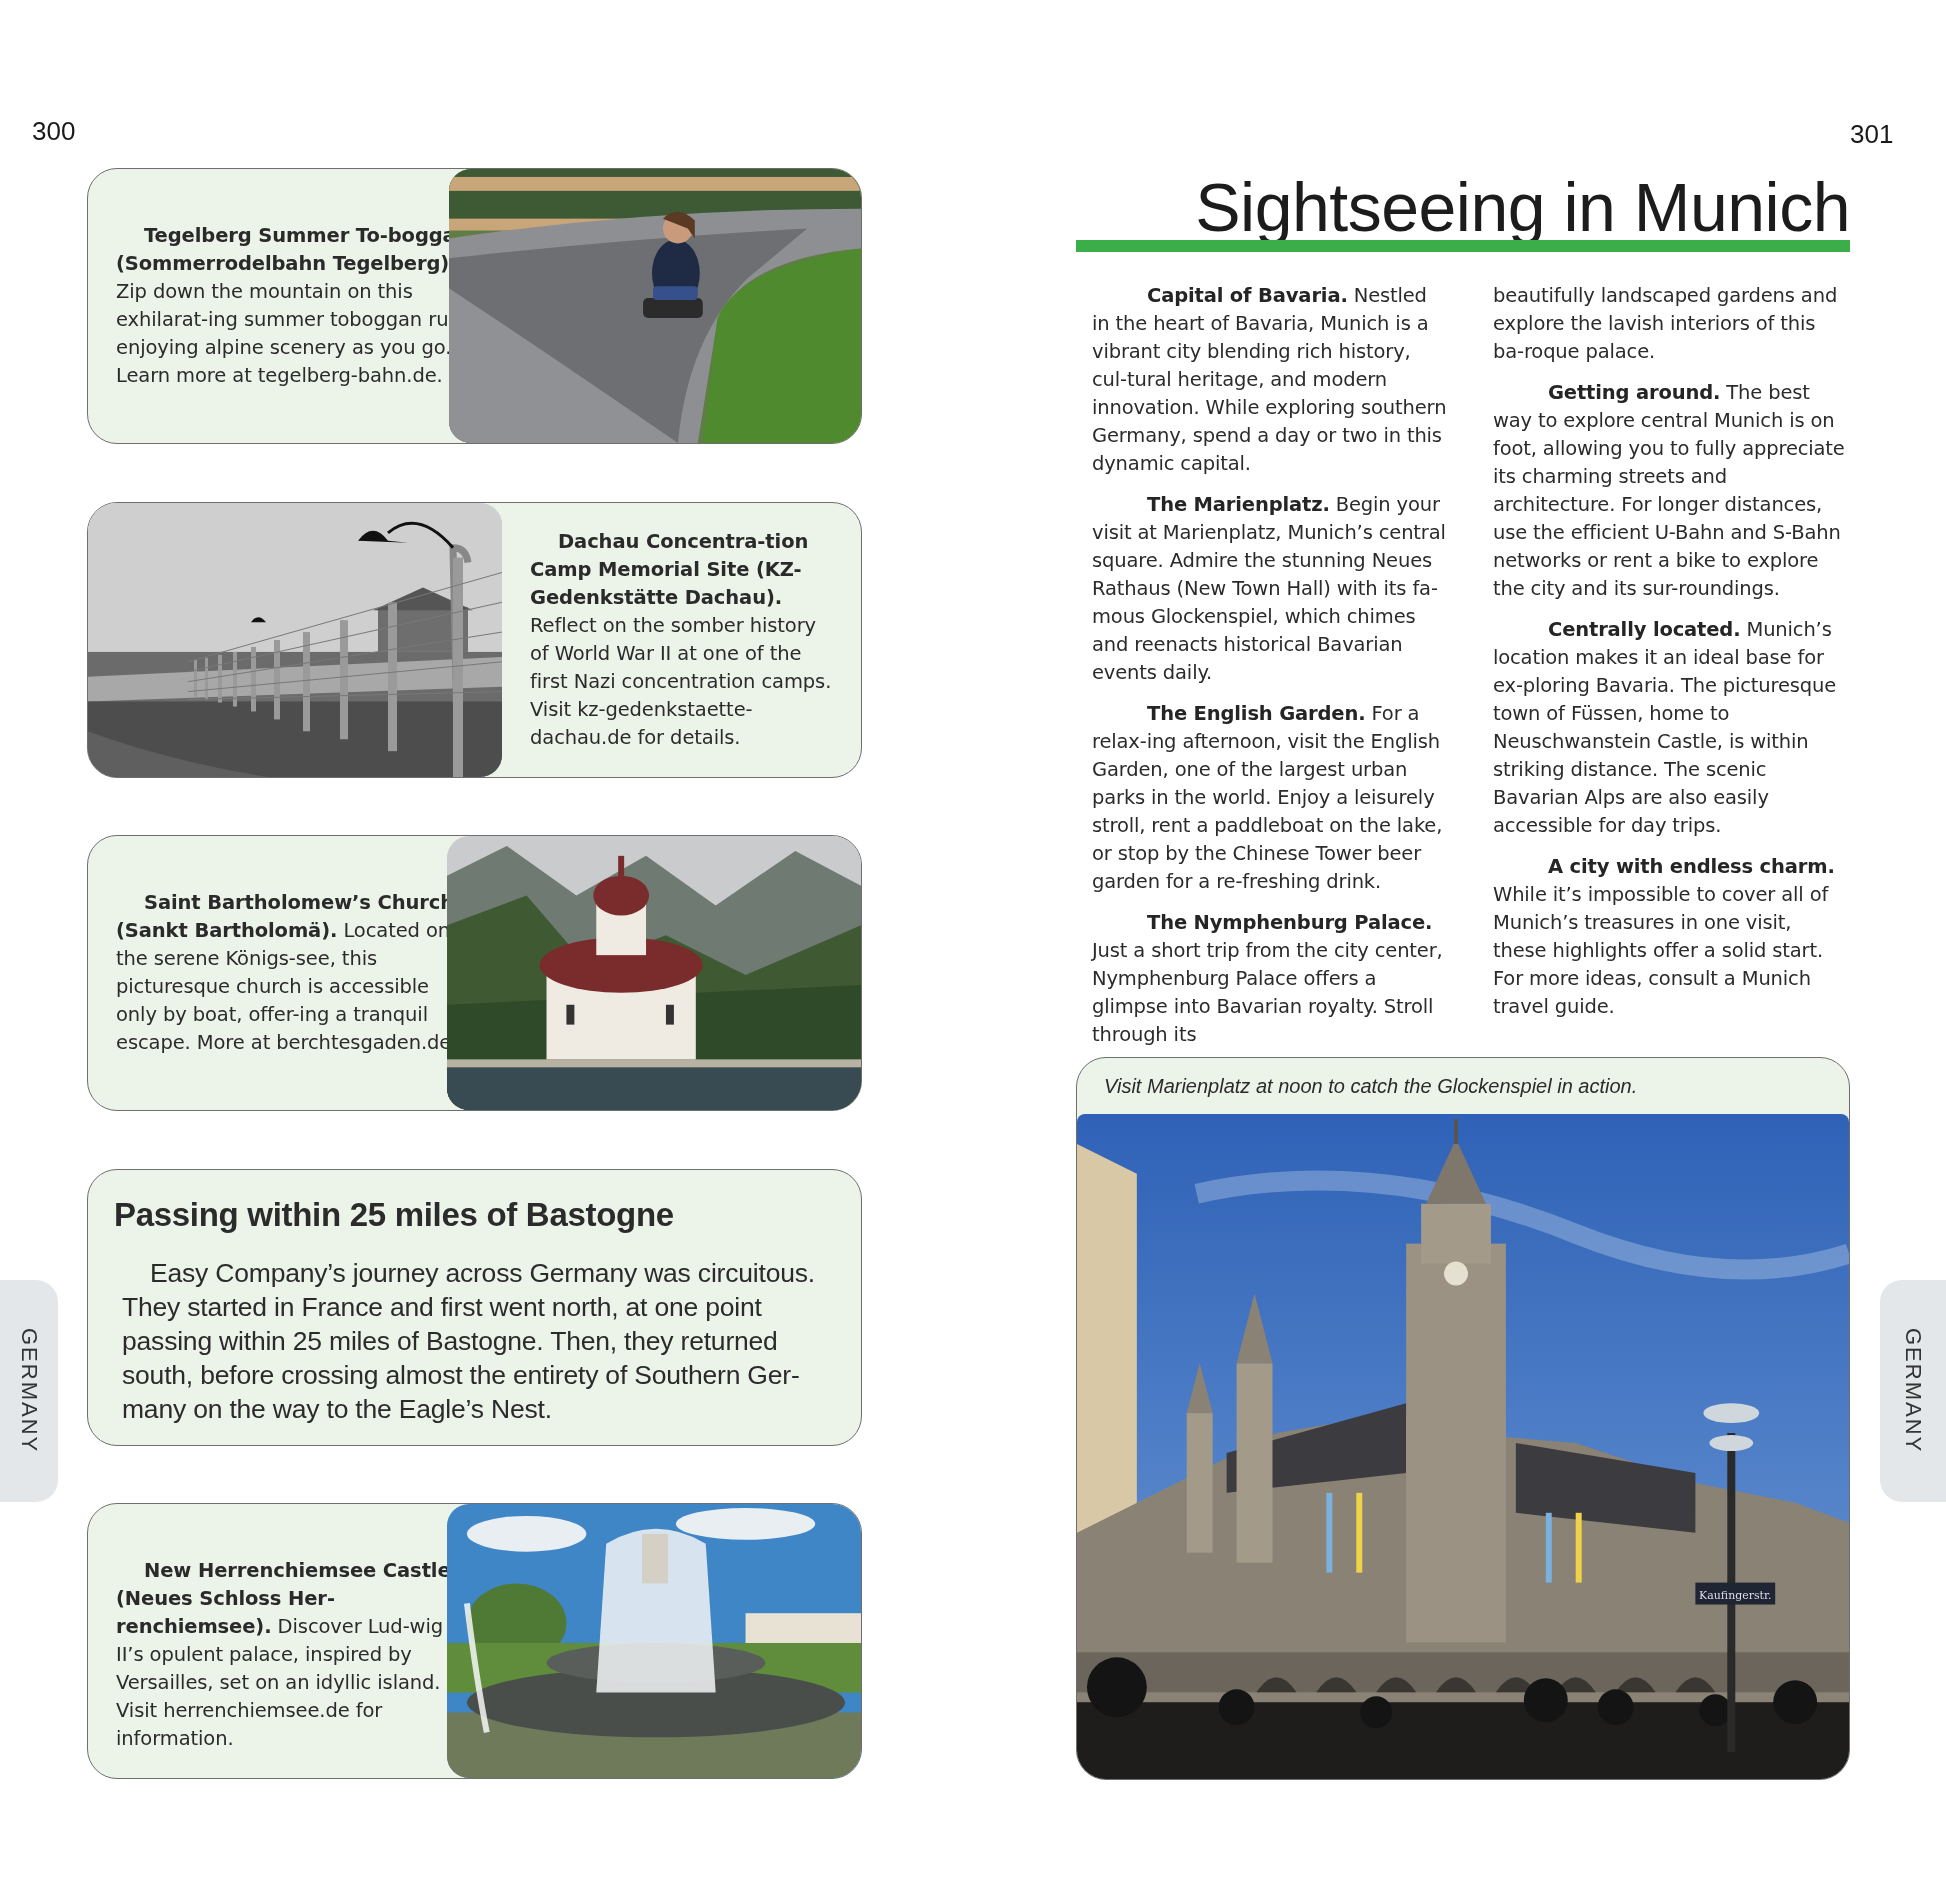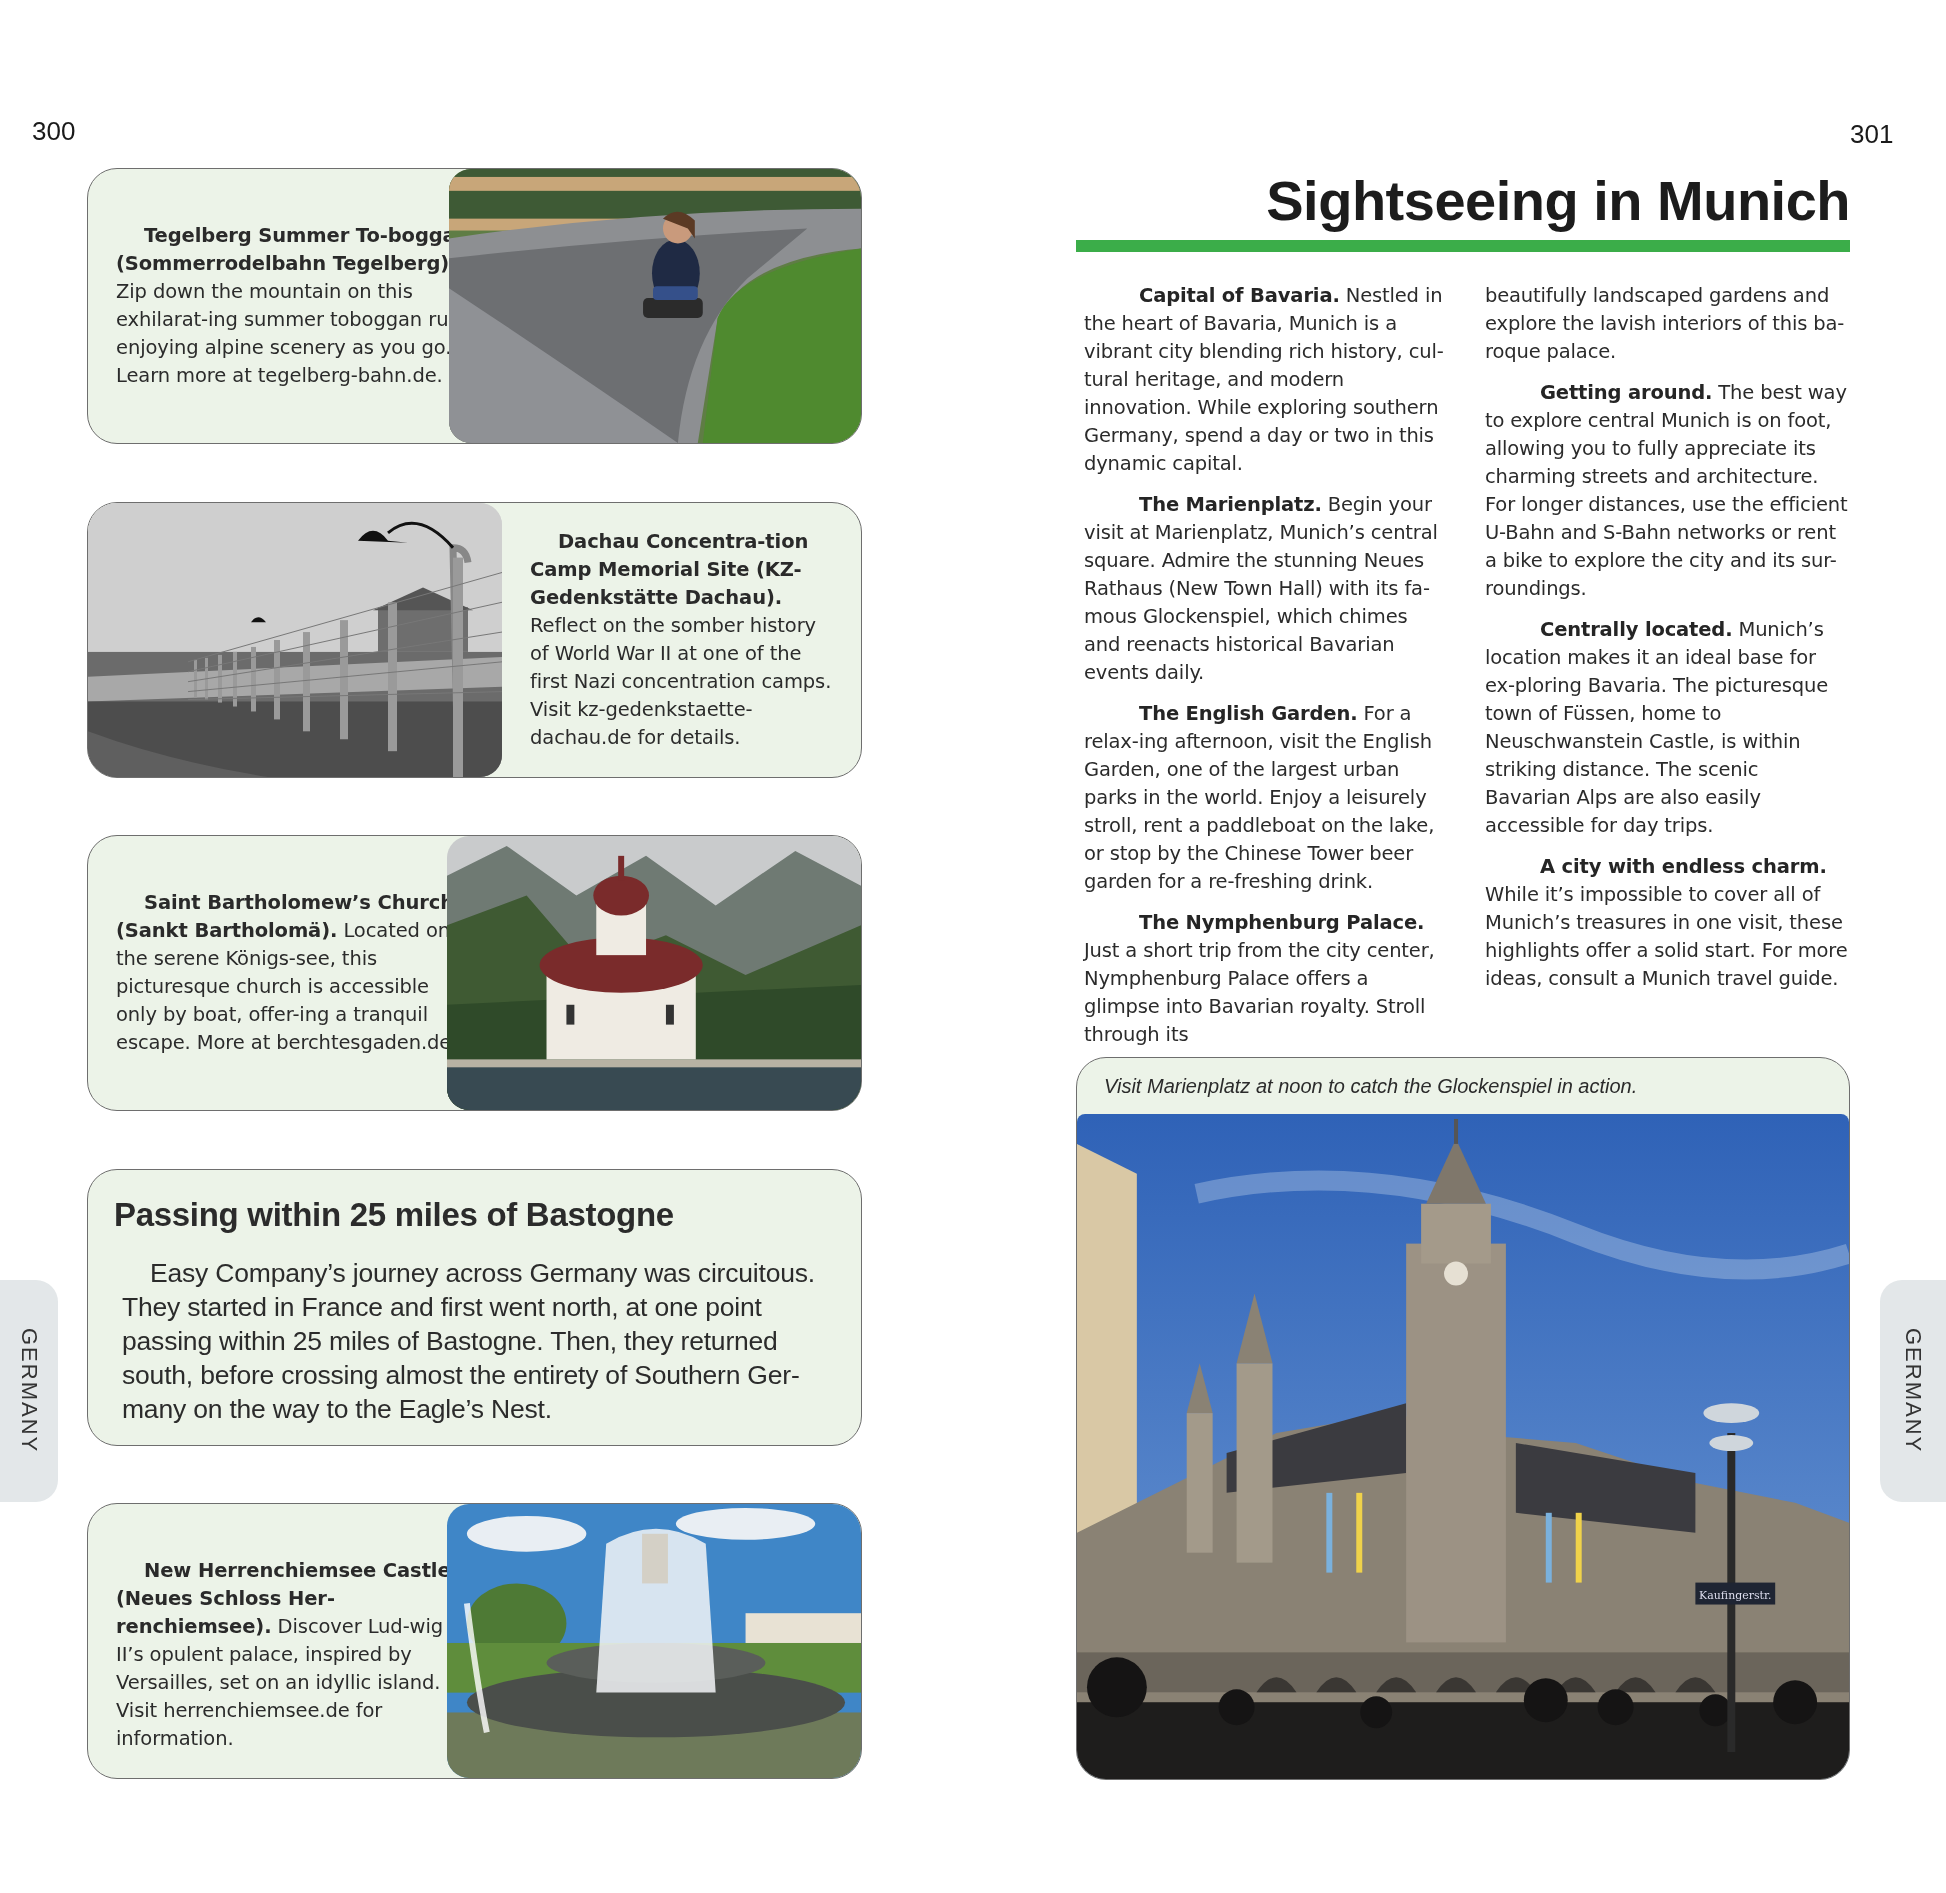--- a/index.html
+++ b/index.html
@@ -18,25 +18,25 @@
   .bastogne { position: absolute; left: 87px; top: 1169px; width: 775px; height: 277px; background: #ecf3e8;
               border: 1.5px solid #6e6e6e; border-radius: 30px; box-sizing: border-box; padding: 26px 26px 0 26px; }
   .bastogne h2 { margin: 0 0 22px 0; font-family: "Liberation Sans", sans-serif; font-size: 33px; font-weight: bold; color: #2b2b2b; letter-spacing: -0.3px; }
   .bastogne p { margin: 8px; font-family: "Liberation Sans", sans-serif; font-size: 26.5px; line-height: 34px; text-indent: 28px; color: #2b2b2b; letter-spacing: -0.2px; }
 
   .side-tab { position: absolute; width: 58px; height: 222px; background: #e3e7e9; display: flex; align-items: center; justify-content: center; }
   .side-tab.left { left: 0; top: 1280px; border-radius: 0 22px 22px 0; }
   .side-tab.right { right: 0; top: 1280px; width: 66px; border-radius: 22px 0 0 22px; }
   .side-tab span { writing-mode: vertical-rl; font-family: "Liberation Sans", sans-serif; font-size: 22px; letter-spacing: 2px; color: #333; }
 
-  .title { position: absolute; right: 96px; top: 168px; font-family: "Liberation Sans", sans-serif; font-weight: bold; font-size: 56px; color: #1c1c1c; letter-spacing: -0.5px; }
+  .title { position: absolute; right: 96px; top: 168px; font-family: "Liberation Sans", sans-serif; font-weight: normal; font-size: 68px; color: #1c1c1c; letter-spacing: -0.5px; }
   .green-bar { position: absolute; left: 1076px; top: 240px; width: 774px; height: 12px; background: #3bad49; }
 
   .col { position: absolute; top: 282px; width: 372px; font-size: 19.5px; line-height: 28px; color: #2b2b2b; letter-spacing: -0.15px; }
-  .col p { margin: 0 0 13px 8px; text-indent: 55px; }
+  .col p { margin: 0 0 13px 16px; text-indent: 55px; }
   .col p.cont { text-indent: 0; }
   .col b { font-weight: bold; color: #252525; }
 
   .photo-card { position: absolute; left: 1076px; top: 1057px; width: 774px; height: 723px; background: #ecf3e8;
                 border: 1.5px solid #6e6e6e; border-radius: 30px; box-sizing: border-box; overflow: hidden; padding-left: 20px; }
   .photo-card .caption { position: absolute; left: 27px; top: 17px; font-family: "Liberation Sans", sans-serif; font-style: italic; font-size: 20px; color: #2b2b2b; }
   .photo-card .photo { position: absolute; left: 0; right: 0; top: 56px; bottom: 0; border-radius: 8px; overflow: hidden; }
   .photo-card .photo svg { width: 100%; height: 100%; display: block; }
 </style>
 </head>

